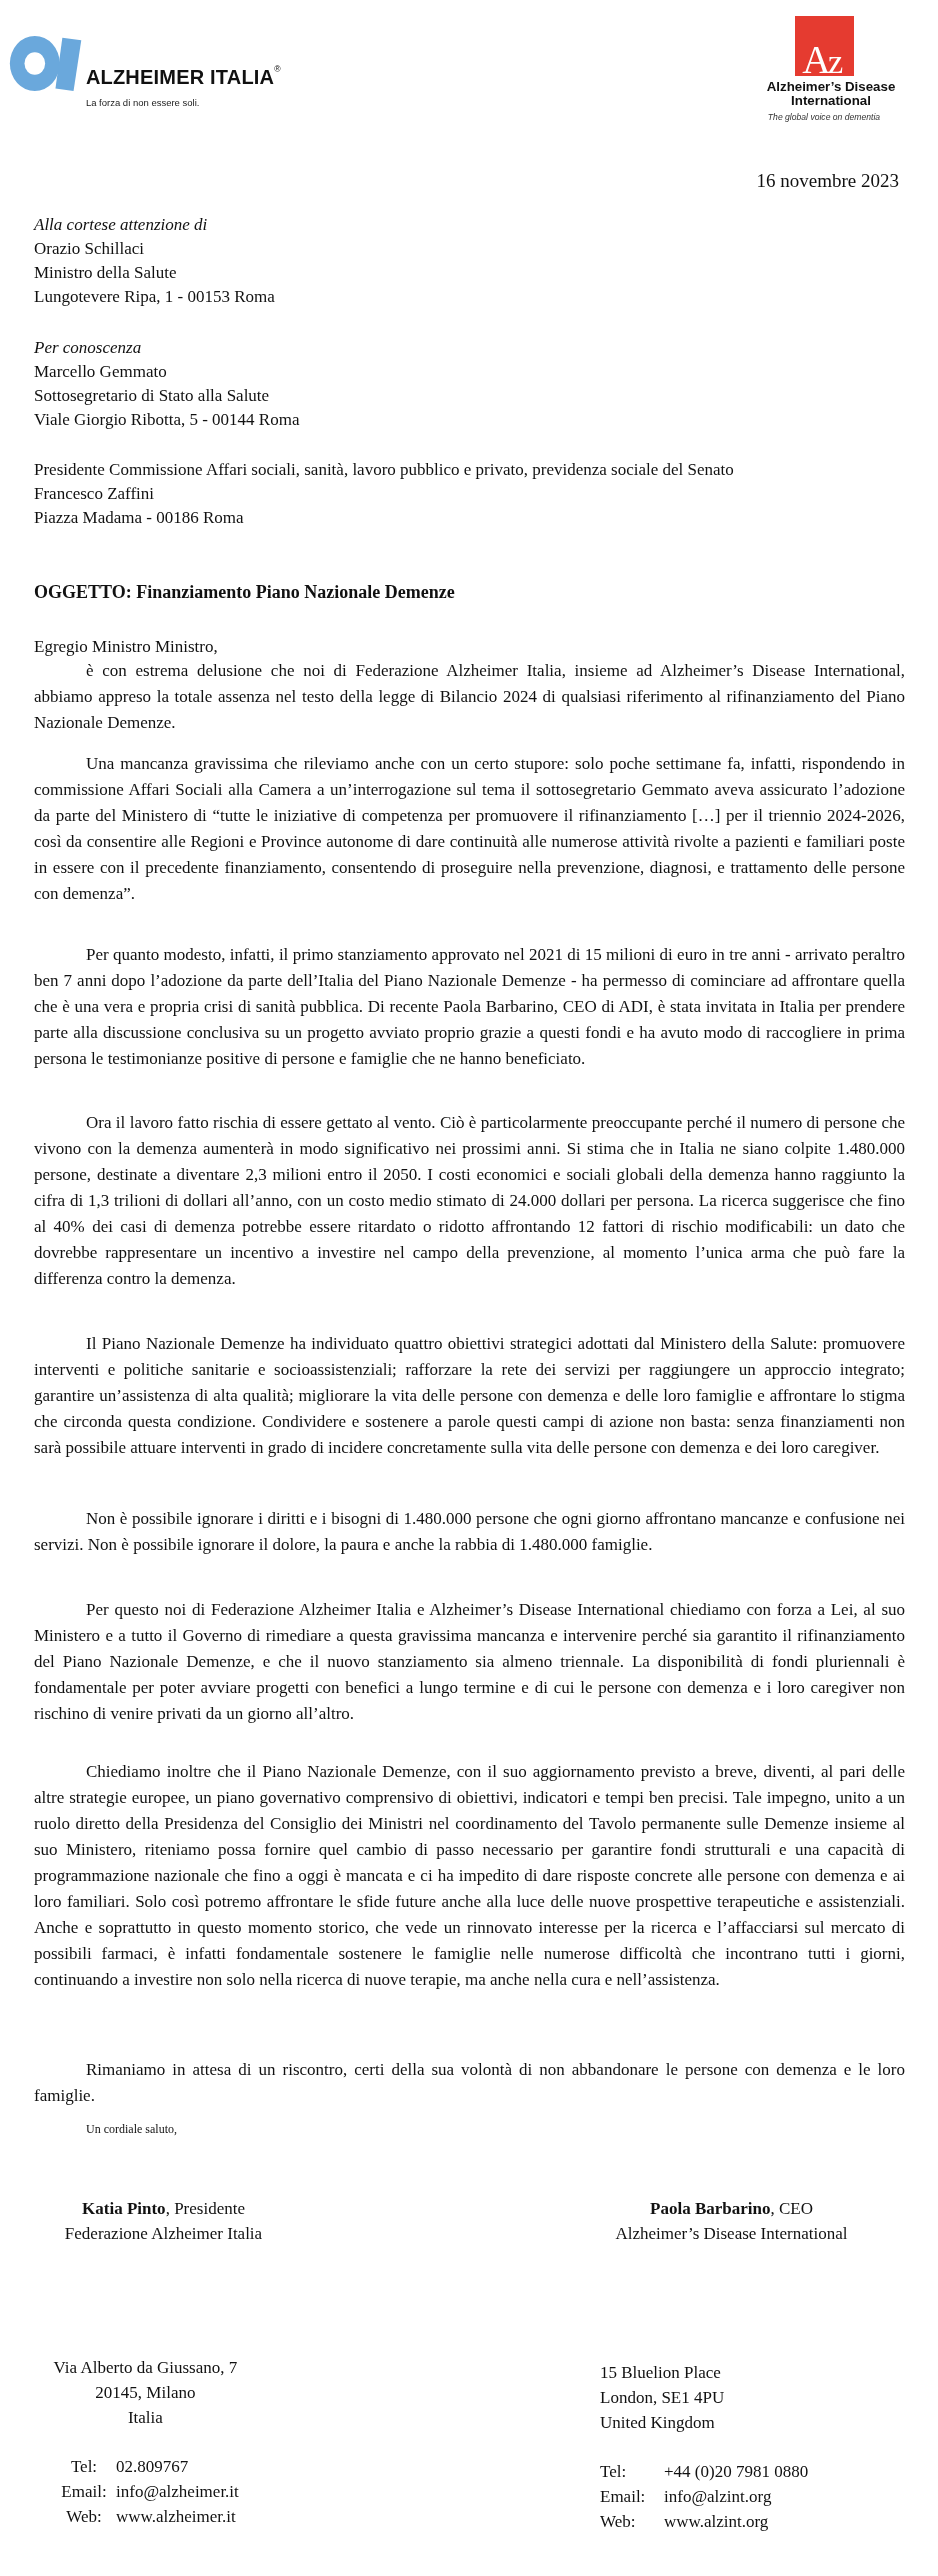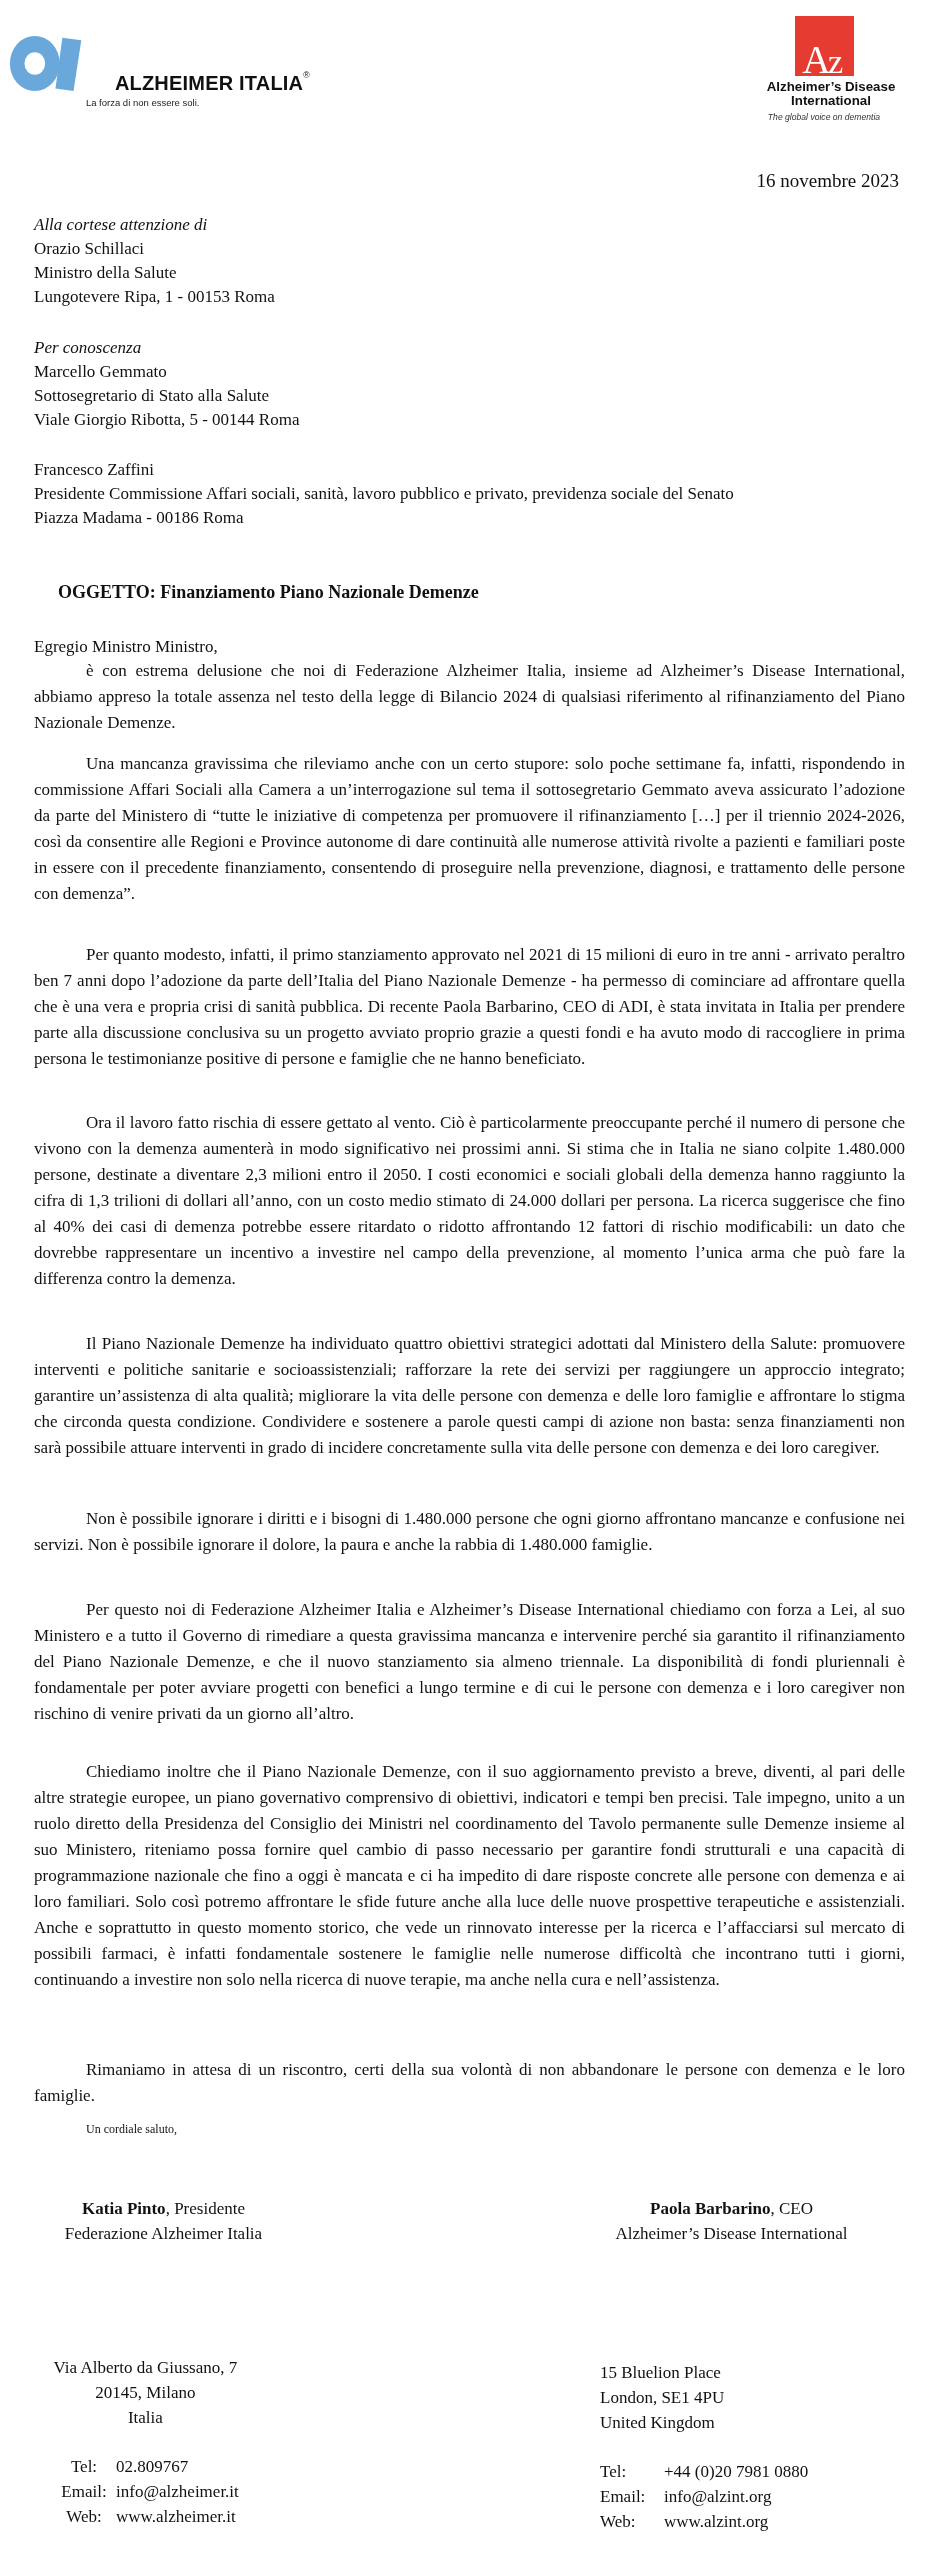--- a/index.html
+++ b/index.html
@@ -1,35 +1,35 @@
 <!DOCTYPE html>
 <html style="font-size:13.8px"><head>
 <meta charset="utf-8">
 <style>
   html, body { margin:0; padding:0; background:#ffffff; }
   body { width:939px; height:2576px; position:relative; font-family:"Liberation Serif","DejaVu Serif",serif; color:#111; }
   .abs { position:absolute; }
   
   .ai-logo { left:6.9px; top:34px; width:284px; height:82px; }
   .ai-mark { position:absolute; left:1.7px; top:0; width:74px; height:59px; }
-  .ai-name { position:absolute; left:79px; top:38px; font-family:"Liberation Sans","DejaVu Sans",sans-serif; font-weight:bold; font-size:20px; letter-spacing:0.2px; color:#111; white-space:nowrap;margin-left:29px; }
+  .ai-name { position:absolute; left:79px; top:32px; font-family:"Liberation Sans","DejaVu Sans",sans-serif; font-weight:bold; font-size:20px; letter-spacing:0.2px; color:#111; white-space:nowrap; }
   .ai-name sup { font-size:8.6px; font-weight:normal; vertical-align:top; position:relative; top:-1.7px; }
   .ai-tag { position:absolute; left:79px; top:63px; font-family:"Liberation Sans","DejaVu Sans",sans-serif; font-size:9.5px; color:#222; white-space:nowrap; }
 
   .adi-logo { left:738px; top:15.5px; width:172px; height:120px; text-align:center; }
   .adi-mark { position:absolute; left:57px; top:0; width:59px; height:60px; background:#e53b30; overflow:hidden; }
   .adi-mark svg { position:absolute; left:0; top:0; }
   .adi-name { position:absolute; left:7px; top:64px; width:172px; font-family:"Liberation Sans","DejaVu Sans",sans-serif; font-weight:bold; font-size:13.3px; line-height:14.6px; color:#111; }
   .adi-tag { position:absolute; left:0; top:96px; width:172px; font-family:"Liberation Sans","DejaVu Sans",sans-serif; font-style:italic; font-size:8.6px; color:#333; }
 
   .date { right:40px; top:170px; font-size:19px; }
 
   .block { left:34px; width:869px; font-size:17px; line-height:24px; }
   .block .it { font-style:italic; }
-  .subject { left:34px; top:582px; font-size:18px; font-weight:bold;margin-left:24px; }
+  .subject { left:34px; top:582px; font-size:18px; font-weight:bold; }
   .greet { left:34px; top:637px; font-size:17px; }
 
   .para { left:34px; width:871px; font-size:17px; line-height:26px; text-align:justify; text-indent:52px; }
 
   .sig { font-size:17px; line-height:25px; text-align:center; }
   .sig b { font-weight:bold; }
 
   .contact { font-size:17px; line-height:25px; }
   .contact .row { display:flex; }
   .contact .lbl { width:64px; display:inline-block; }
@@ -71,22 +71,22 @@
 </div>
 
 <div class="abs block" style="top:336px;">
   <div class="it">Per conoscenza</div>
   <div>Marcello Gemmato</div>
   <div>Sottosegretario di Stato alla Salute</div>
   <div>Viale Giorgio Ribotta, 5 - 00144 Roma</div>
 </div>
 
 <div class="abs block" style="top:458px;">
+  <div>Presidente Commissione Affari sociali, sanità, lavoro pubblico e privato, previdenza sociale del Senato</div>
   <div>Francesco Zaffini</div>
-  <div>Presidente Commissione Affari sociali, sanità, lavoro pubblico e privato, previdenza sociale del Senato</div>
   <div>Piazza Madama - 00186 Roma</div>
 </div>
 
 <div class="abs subject">OGGETTO: Finanziamento Piano Nazionale Demenze</div>
 <div class="abs greet">Egregio Ministro Ministro,</div>
 
 <div class="abs para" style="top:658px;">è con estrema delusione che noi di Federazione Alzheimer Italia, insieme ad Alzheimer’s Disease International, abbiamo appreso la totale assenza nel testo della legge di Bilancio 2024 di qualsiasi riferimento al rifinanziamento del Piano Nazionale Demenze.</div>
 <div class="abs para" style="top:751px;">Una mancanza gravissima che rileviamo anche con un certo stupore: solo poche settimane fa, infatti, rispondendo in commissione Affari Sociali alla Camera a un’interrogazione sul tema il sottosegretario Gemmato aveva assicurato l’adozione da parte del Ministero di “tutte le iniziative di competenza per promuovere il rifinanziamento […] per il triennio 2024-2026, così da consentire alle Regioni e Province autonome di dare continuità alle numerose attività rivolte a pazienti e familiari poste in essere con il precedente finanziamento, consentendo di proseguire nella prevenzione, diagnosi, e trattamento delle persone con demenza”.</div>
 <div class="abs para" style="top:942px;">Per quanto modesto, infatti, il primo stanziamento approvato nel 2021 di 15 milioni di euro in tre anni - arrivato peraltro ben 7 anni dopo l’adozione da parte dell’Italia del Piano Nazionale Demenze - ha permesso di cominciare ad affrontare quella che è una vera e propria crisi di sanità pubblica. Di recente Paola Barbarino, CEO di ADI, è stata invitata in Italia per prendere parte alla discussione conclusiva su un progetto avviato proprio grazie a questi fondi e ha avuto modo di raccogliere in prima persona le testimonianze positive di persone e famiglie che ne hanno beneficiato.</div>
 <div class="abs para" style="top:1110px;">Ora il lavoro fatto rischia di essere gettato al vento. Ciò è particolarmente preoccupante perché il numero di persone che vivono con la demenza aumenterà in modo significativo nei prossimi anni. Si stima che in Italia ne siano colpite 1.480.000 persone, destinate a diventare 2,3 milioni entro il 2050. I costi economici e sociali globali della demenza hanno raggiunto la cifra di 1,3 trilioni di dollari all’anno, con un costo medio stimato di 24.000 dollari per persona. La ricerca suggerisce che fino al 40% dei casi di demenza potrebbe essere ritardato o ridotto affrontando 12 fattori di rischio modificabili: un dato che dovrebbe rappresentare un incentivo a investire nel campo della prevenzione, al momento l’unica arma che può fare la differenza contro la demenza.</div>

